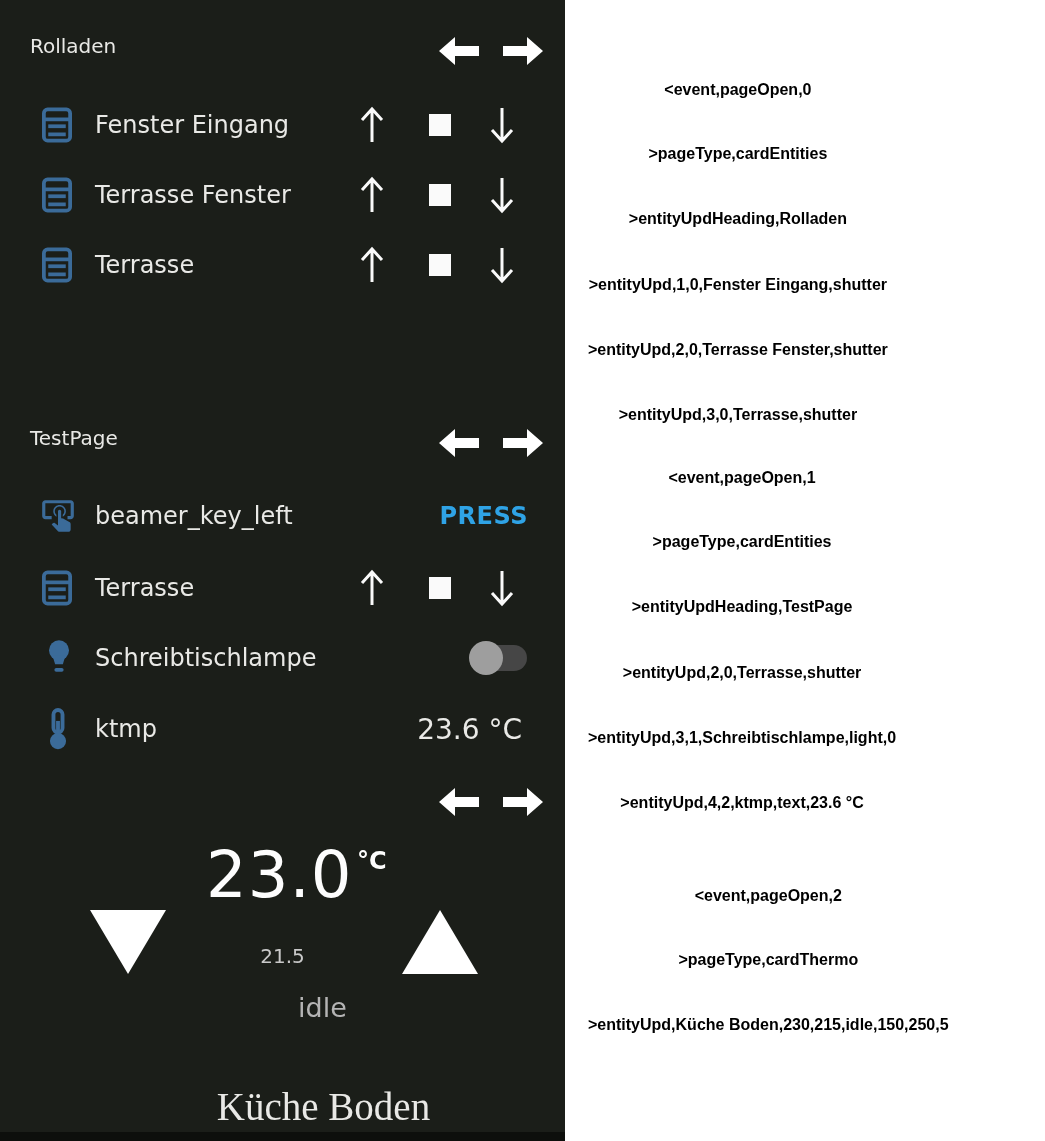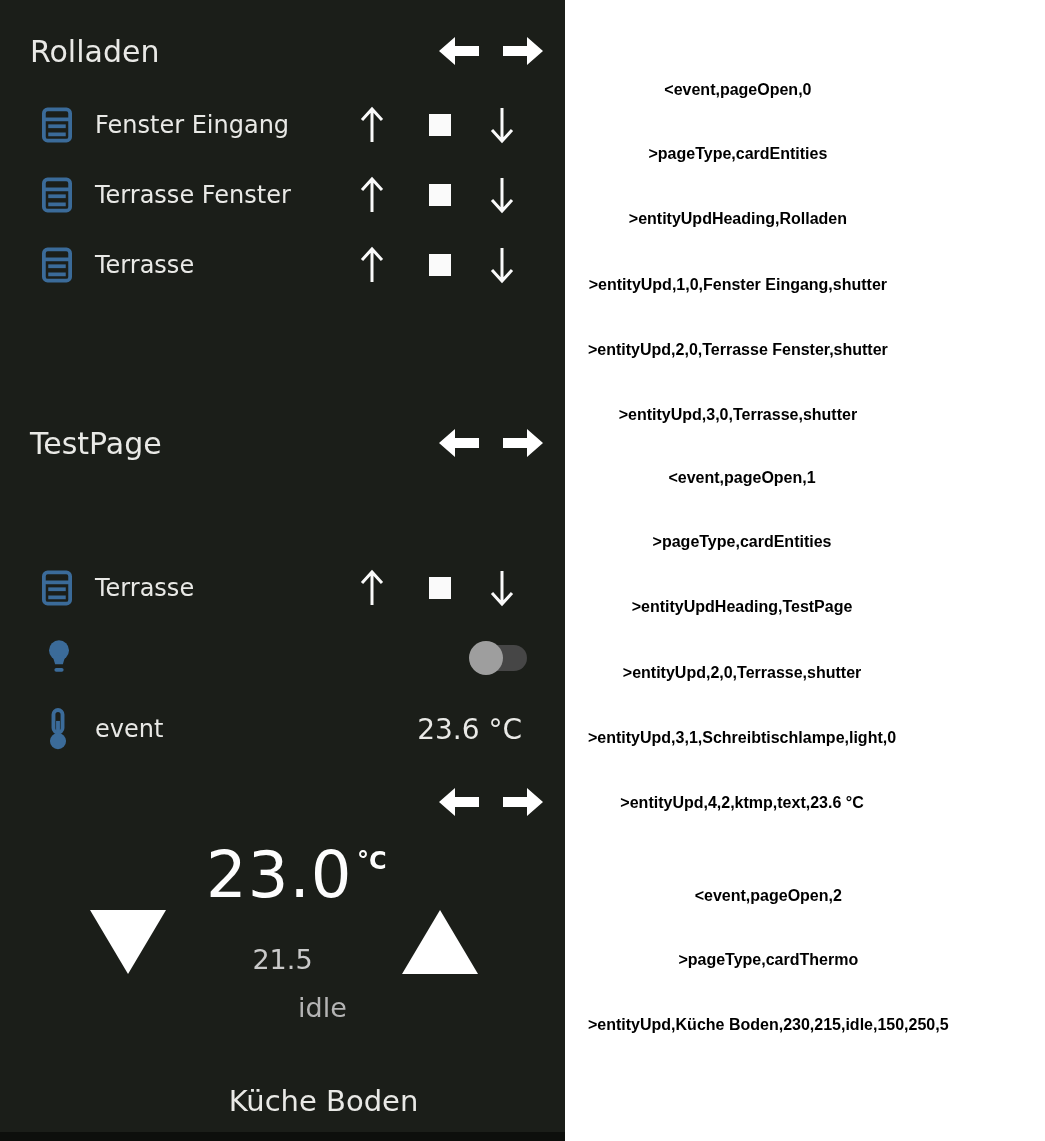--- a/index.html
+++ b/index.html
@@ -10,21 +10,21 @@
     --temp_white:#fdfdfd;
   }
   *{margin:0;padding:0;box-sizing:border-box;}
   body{background:#fff;font-family:"DejaVu Sans","Liberation Sans",sans-serif;}
   .stage{position:relative;width:1045px;height:1141px;background:var(--page_bg);overflow:hidden;}
 
   
   .panel{position:absolute;left:0;top:0;width:565px;height:1141px;background:var(--panel_bg);}
   .bottom-strip{position:absolute;left:0;top:1132px;width:565px;height:9px;background:var(--panel_footer);}
 
-  .card-title{position:absolute;left:30px;font-size:30px;color:var(--text_light);line-height:1.2;}
+  .card-title{position:absolute;left:30px;font-size:20px;color:var(--text_light);line-height:1.2;}
   .nav{position:absolute;left:438px;width:106px;height:29px;display:flex;justify-content:space-between;color:#fff;}
   .nav svg{display:block;}
 
   .row{position:absolute;left:0;width:565px;height:70px;text-align:center;}
   .eicon{position:absolute;left:42px;top:50%;transform:translateY(-50%);color:var(--icon_blue);line-height:0;}
   .eicon.tap{left:36px;}
   .eicon.bulb{left:46px;}
   .eicon.thermo{left:48px;}
   .elabel{position:absolute;left:95px;top:50%;transform:translateY(-50%);font-size:24px;color:var(--text_light);white-space:nowrap;}
   .ctl{position:absolute;top:50%;transform:translateY(-50%);color:var(--control_white);line-height:0;cursor:pointer;}
@@ -36,23 +36,23 @@
   .evalue{position:absolute;right:43px;top:50%;transform:translateY(-50%);font-size:28px;color:var(--text_light);white-space:nowrap;}
   .toggle{position:absolute;left:479px;top:50%;transform:translateY(-50%);width:48px;height:26px;border-radius:13px;background:var(--toggle_track);cursor:pointer;}
   .knob{position:absolute;left:-10px;top:-4px;width:34px;height:34px;border-radius:50%;background:var(--toggle_knob);}
 
   
   .big-temp{position:absolute;left:206px;top:843px;font-size:64px;font-weight:400;color:var(--temp_white);line-height:1;letter-spacing:1px;}
   .temp-unit{position:absolute;left:357px;top:847px;font-size:24px;font-weight:700;color:var(--temp_white);}
   .tri{position:absolute;color:#fff;line-height:0;cursor:pointer;}
   .tri.down{left:88px;top:908px;}
   .tri.up{left:400px;top:908px;}
-  .dest-temp{position:absolute;left:0;top:944px;width:565px;text-align:center;font-size:27px;color:var(--text_dim);}
+  .dest-temp{position:absolute;left:0;top:944px;width:565px;text-align:center;font-size:20px;color:var(--text_dim);}
   .hvac-state{position:absolute;left:0;top:992px;width:645px;text-align:center;font-size:27px;color:var(--state_dim);}
-  .thermo-title{position:absolute;left:0;top:1084px;width:647px;text-align:center;font-size:29px;color:var(--text_light);}
+  .thermo-title{position:absolute;left:0;top:1084px;width:647px;text-align:center;font-size:39px;color:var(--text_light);font-family:Liberation Serif, serif;}
 
   
   .ann-block{position:absolute;left:588px;font-family:"Liberation Sans",sans-serif;font-weight:700;font-size:16px;color:var(--annotation_text);white-space:nowrap;text-align:center;}
   .ann-event{line-height:22px;margin-bottom:27px;}
   .ann-line{line-height:24.3px;margin-top:41px;}
 </style>
 </head>
 <body>
 
 <svg width="0" height="0" style="position:absolute">
@@ -164,20 +164,27 @@
             <use href="#navL"></use>
           </svg>
         </span>
       <span>
           <svg width="42" height="30" viewBox="0 0 42 30">
             <use href="#navR"></use>
           </svg>
         </span>
     </div>
 
+    <div class="row" style="top:481px">
+      <span class="eicon tap"><svg width="44" height="38" viewBox="0 0 24 24">
+            <use href="#icoTap"></use>
+          </svg></span>
+      <span class="elabel">beamer_key_left</span>
+      <span class="press">PRESS</span>
+    </div>
 
     <div class="row" style="top:553px">
       <span class="eicon"><svg width="30" height="36" viewBox="0 0 24 28">
             <use href="#icoShutter"></use>
           </svg></span>
       <span class="elabel">Terrasse</span>
       <span class="ctl up"><svg width="28" height="40" viewBox="0 0 28 40">
             <use href="#arrUp"></use>
           </svg></span>
       <span class="ctl stop">
@@ -185,30 +192,31 @@
         </span>
       <span class="ctl down"><svg width="28" height="40" viewBox="0 0 28 40">
             <use href="#arrDn"></use>
           </svg></span>
     </div>
 
     <div class="row" style="top:623px">
       <span class="eicon bulb"><svg width="26" height="40" viewBox="0 0 16 26">
             <use href="#icoBulb"></use>
           </svg></span>
+      <span class="elabel">Schreibtischlampe</span>
       <span class="toggle">
           <span class="knob"></span>
         </span>
     </div>
 
     <div class="row" style="top:694px">
       <span class="eicon thermo"><svg width="20" height="42" viewBox="0 0 12 26">
             <use href="#icoThermo"></use>
           </svg></span>
-      <span class="elabel">event</span>
+      <span class="elabel">ktmp</span>
       <span class="evalue">23.6 °C</span>
     </div>
 
     <div class="nav" style="top:787px">
       <span>
           <svg width="42" height="30" viewBox="0 0 42 30">
             <use href="#navL"></use>
           </svg>
         </span>
       <span>

